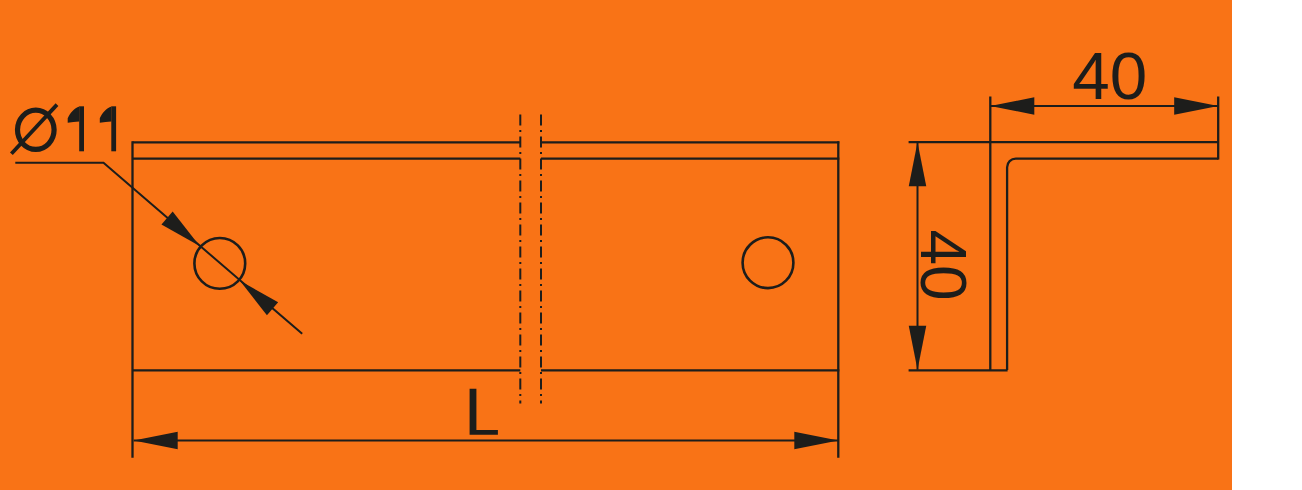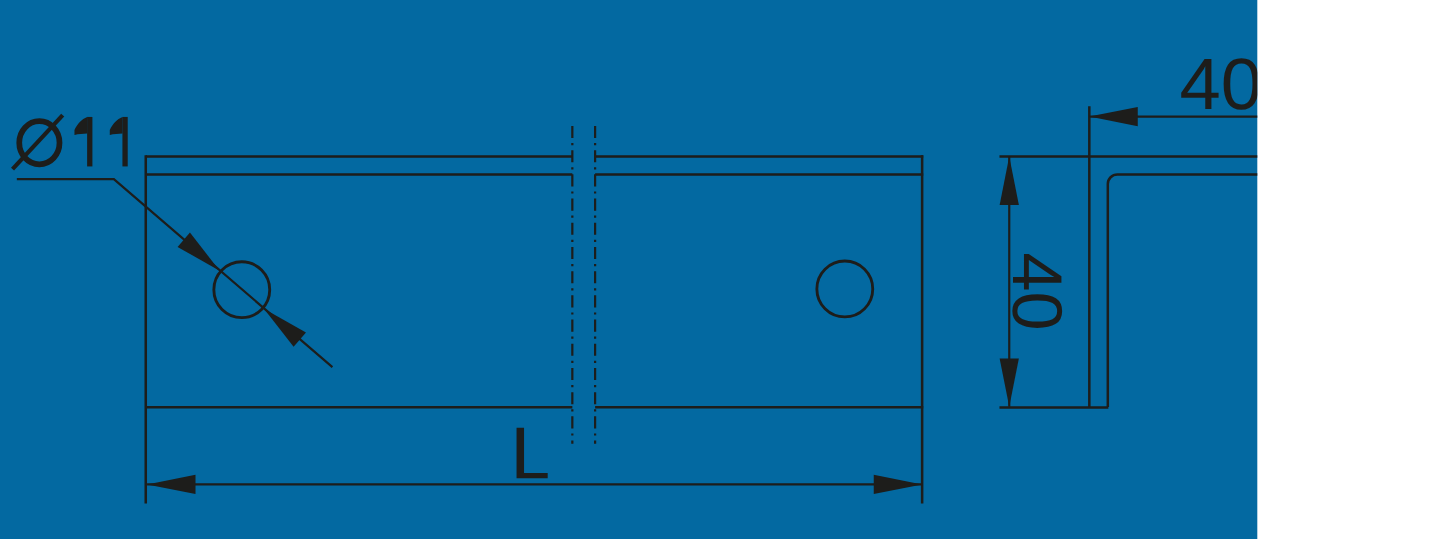--- a/index.html
+++ b/index.html
@@ -1,16 +1,16 @@
 <!DOCTYPE html>
 <html><head>
 <meta charset="utf-8">
 <style>
   html,body{margin:0;padding:0;background:#ffffff;}
-  #canvas{width:1143px;height:490px;position:relative;overflow:hidden;background:#0369a1;}
+  #canvas{width:1232px;height:490px;position:relative;overflow:hidden;background:#f97316;}
   svg{display:block;font-family:"Liberation Sans", sans-serif;}
 </style>
 </head>
 <body>
 
 <div id="canvas">
 <svg width="1302" height="490" viewBox="0 0 1302 490">
   <g stroke="#1d1d1b" fill="none" stroke-linecap="butt">
 
     <line x1="132.5" y1="142.3" x2="520.3" y2="142.3" stroke-width="2.3"></line>

